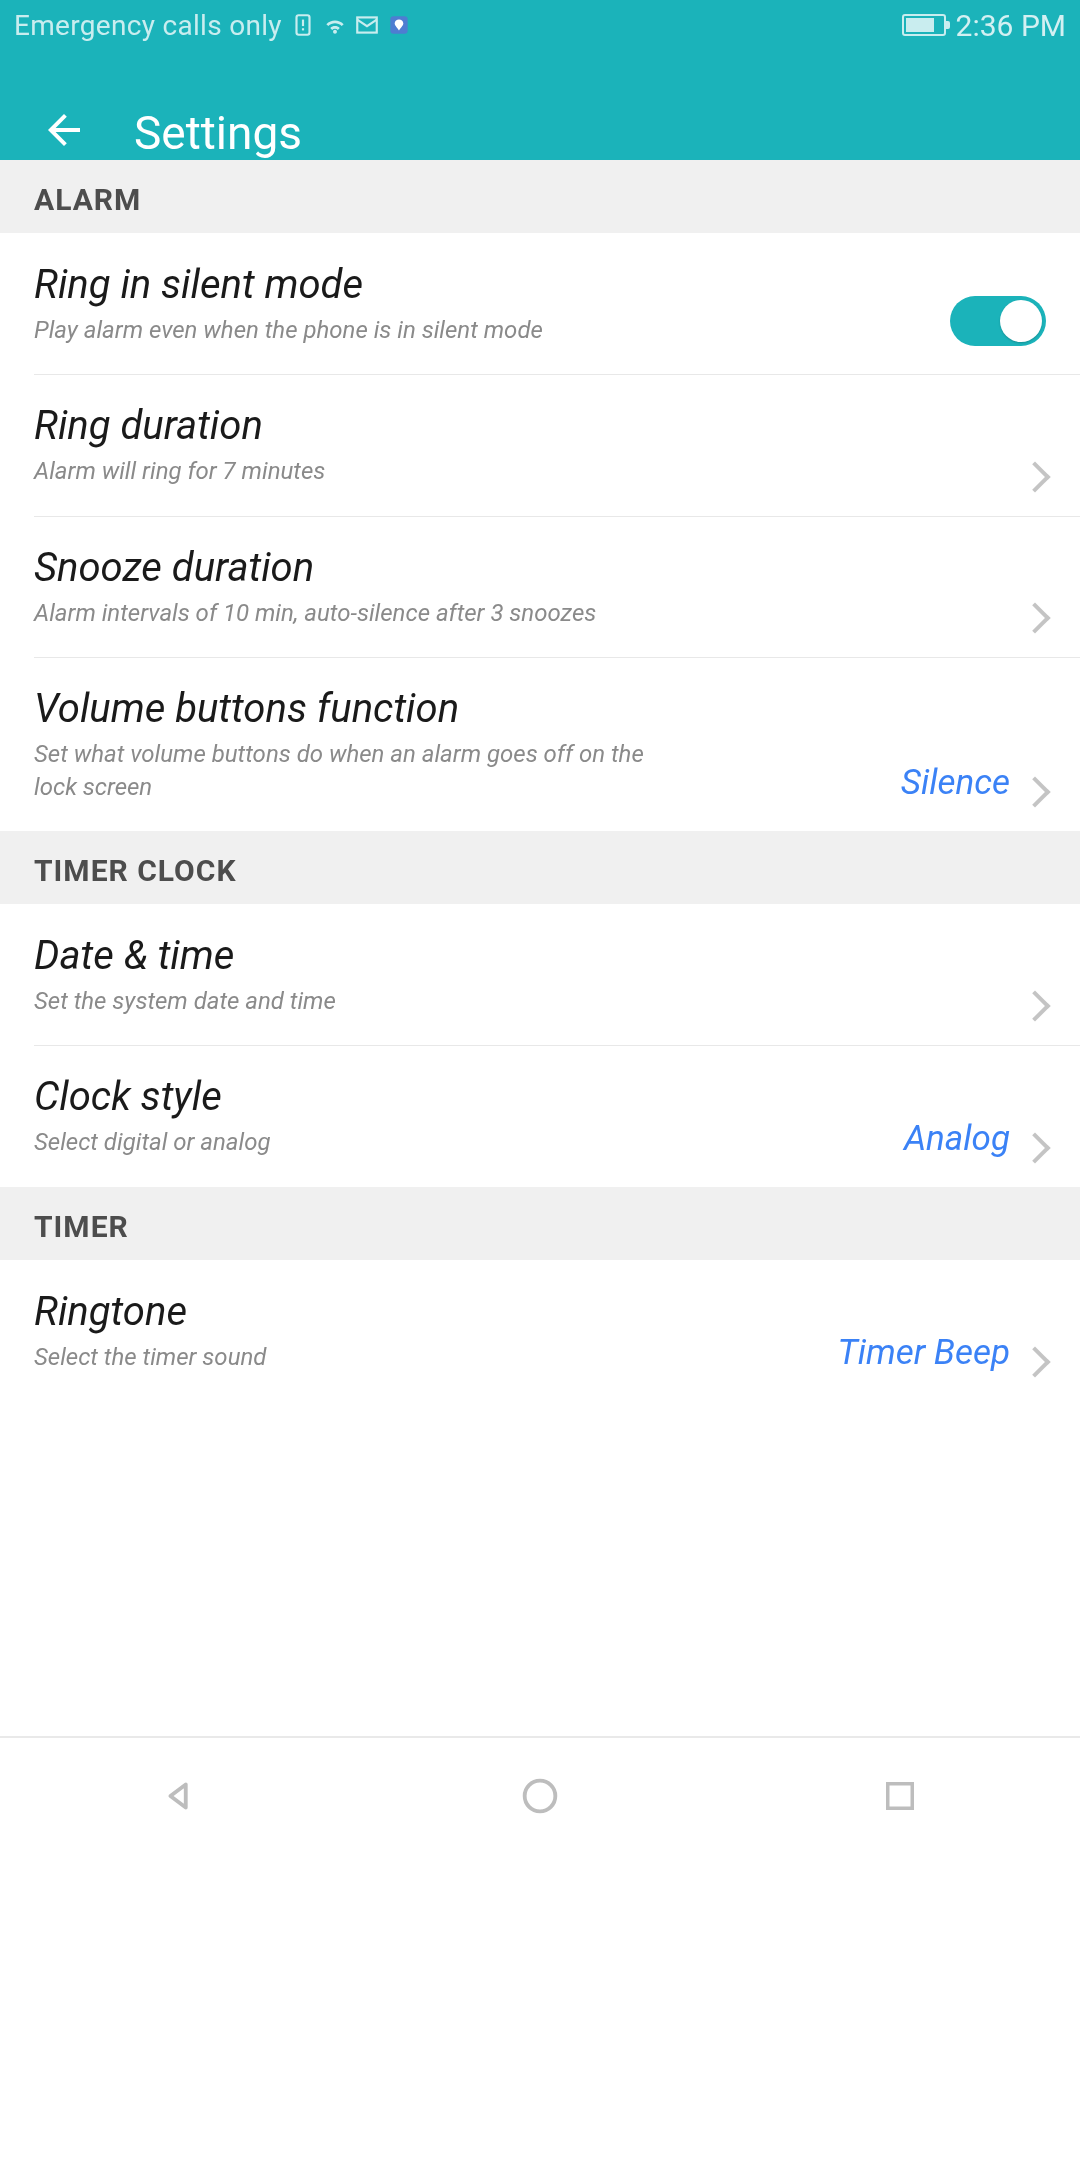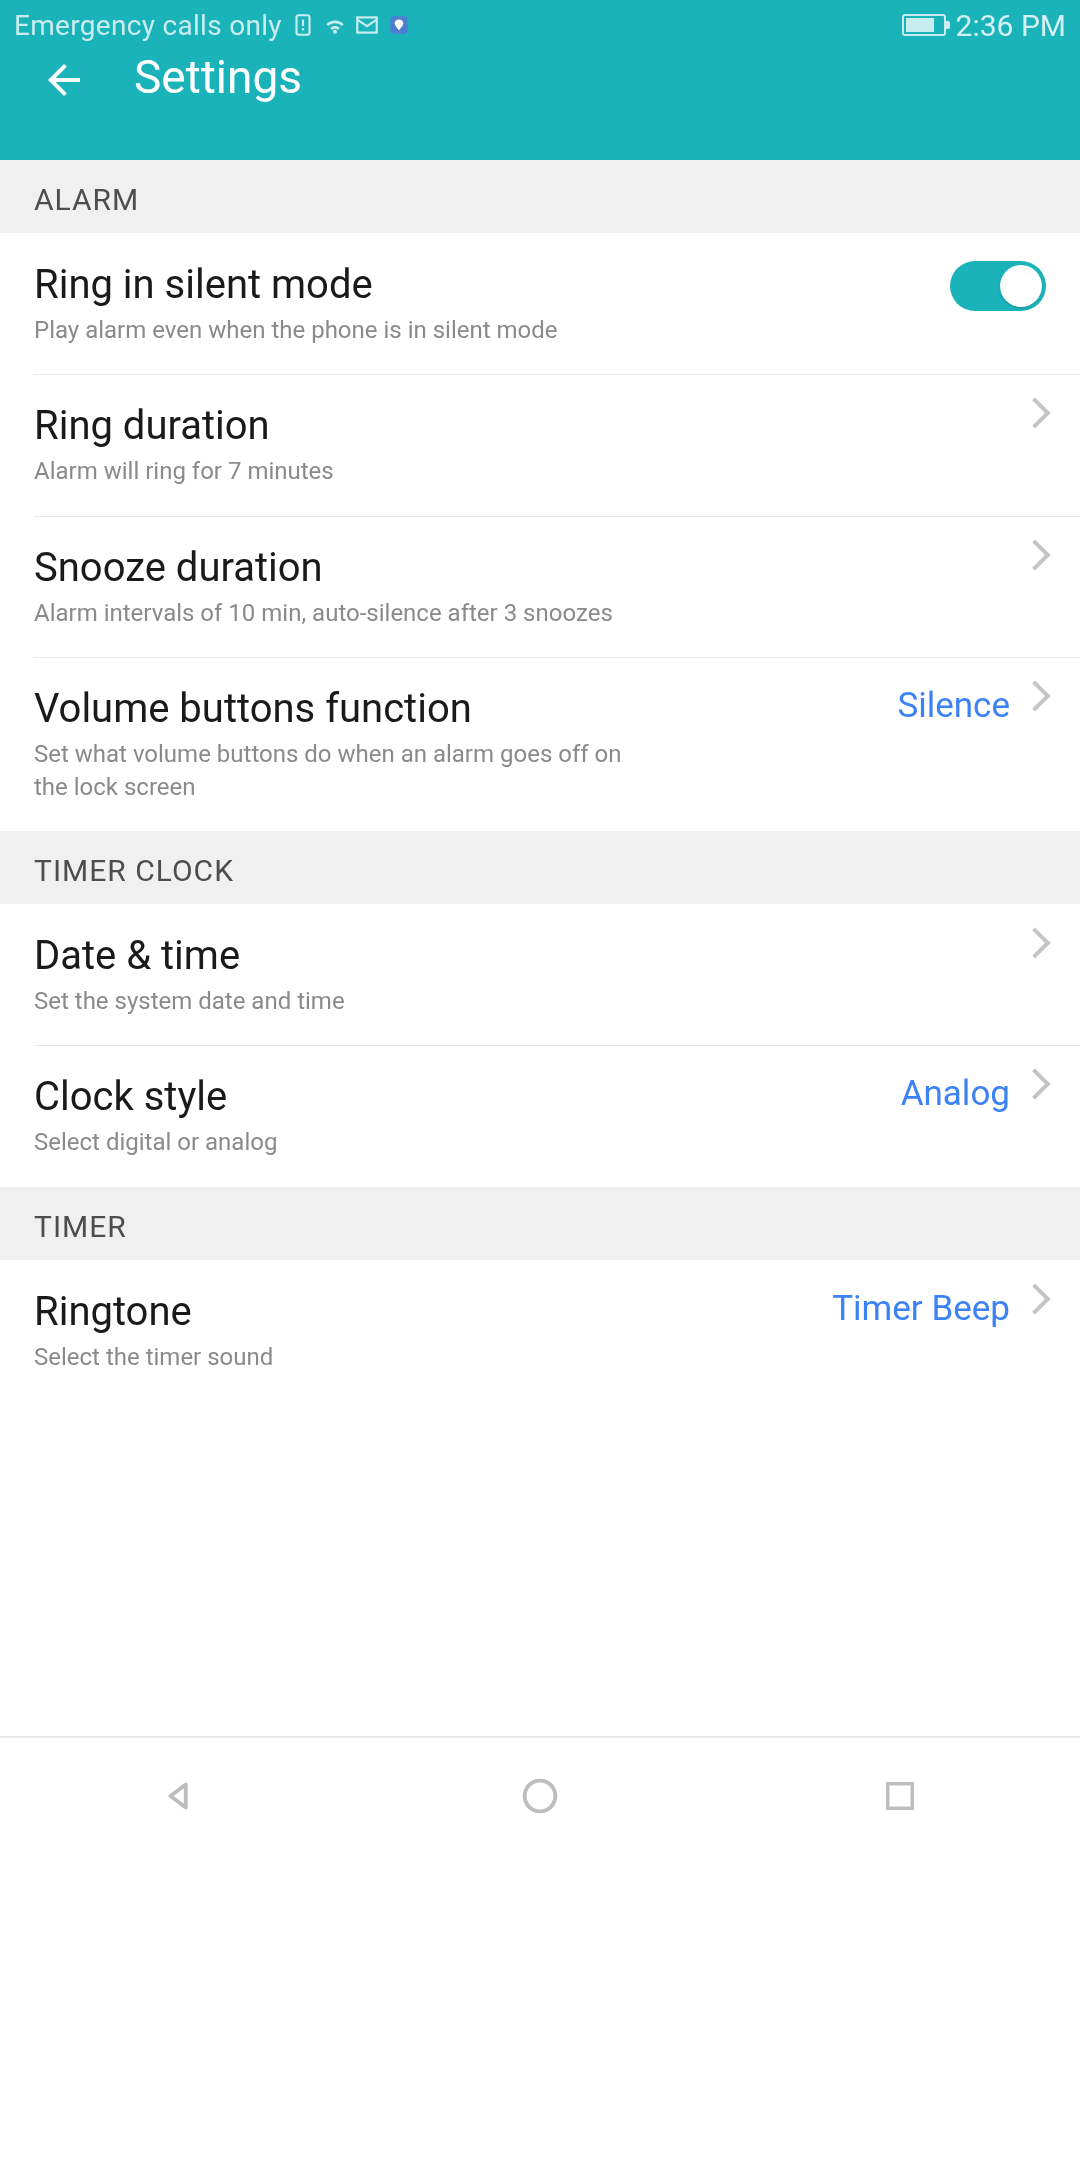--- a/index.html
+++ b/index.html
@@ -11,28 +11,28 @@
   .status-left { display: flex; align-items: center; gap: 8px; }
   .status-right { display: flex; align-items: center; gap: 10px; text-align: center; }
   .status-text { color: #c9edef; letter-spacing: 0.3px; }
   .status-icons { display:flex; align-items:center; gap:6px; }
   .battery { width:44px; height:22px; border:2px solid #c9edef; border-radius:3px; position:relative; display:inline-block; }
   .battery::after { content:""; position:absolute; right:-6px; top:5px; width:4px; height:8px; background:#c9edef; border-radius:0 2px 2px 0; }
   .battery-fill { position:absolute; left:2px; top:2px; bottom:2px; width:70%; background:#c9edef; }
   .time { color:#d3f0f2; font-size:30px; }
 
   
-  .app-bar { height: 110px; background:#1bb3ba; display:flex; align-items:flex-start; padding: 0 34px; gap: 40px; }
+  .app-bar { height: 110px; background:#1bb3ba; display:flex; align-items:flex-end; padding: 0 34px; gap: 40px; }
   .back-btn { width:60px; height:60px; display:flex; align-items:center; justify-content:center; }
   .app-title { color:#ffffff; font-size:46px; font-weight:400; }
 
   
-  .section-header { background:#f0f0f0; padding: 22px 34px 16px; color:#4d4d4d; font-size:30px; letter-spacing:1px; font-weight:400; }
+  .section-header { background:#f0f0f0; padding: 22px 34px 16px; color:#4d4d4d; font-size:30px; letter-spacing:1px; font-weight:700; }
   .list { background:#ffffff; }
-  .row { display:flex; align-items:flex-start; padding: 28px 34px 28px 34px; position:relative; }
+  .row { display:flex; align-items:flex-end; padding: 28px 34px 28px 34px; position:relative;font-style:italic; }
   .row + .row::before { content:""; position:absolute; top:0; left:34px; right:0; height:1px; background:#e8e8e8; }
   .row-main { flex:1; padding-right: 20px; }
   .row-title { font-size:40px; color:#1a1a1a; margin-bottom:6px; }
   .row-sub { font-size:24px; color:#8a8a8a; line-height:1.35; }
   .row-value { font-size:35px; color:#3b82f6; margin-right:14px; white-space:nowrap; }
   .chevron { width:22px; height:22px; border-right:4px solid #c4c4c4; border-bottom:4px solid #c4c4c4; transform:rotate(-45deg); flex:0 0 auto; }
 
   
   .toggle { width:96px; height:50px; background:#1bb3ba; border-radius:25px; position:relative; flex:0 0 auto; }
   .toggle.on .knob { right:4px; }

